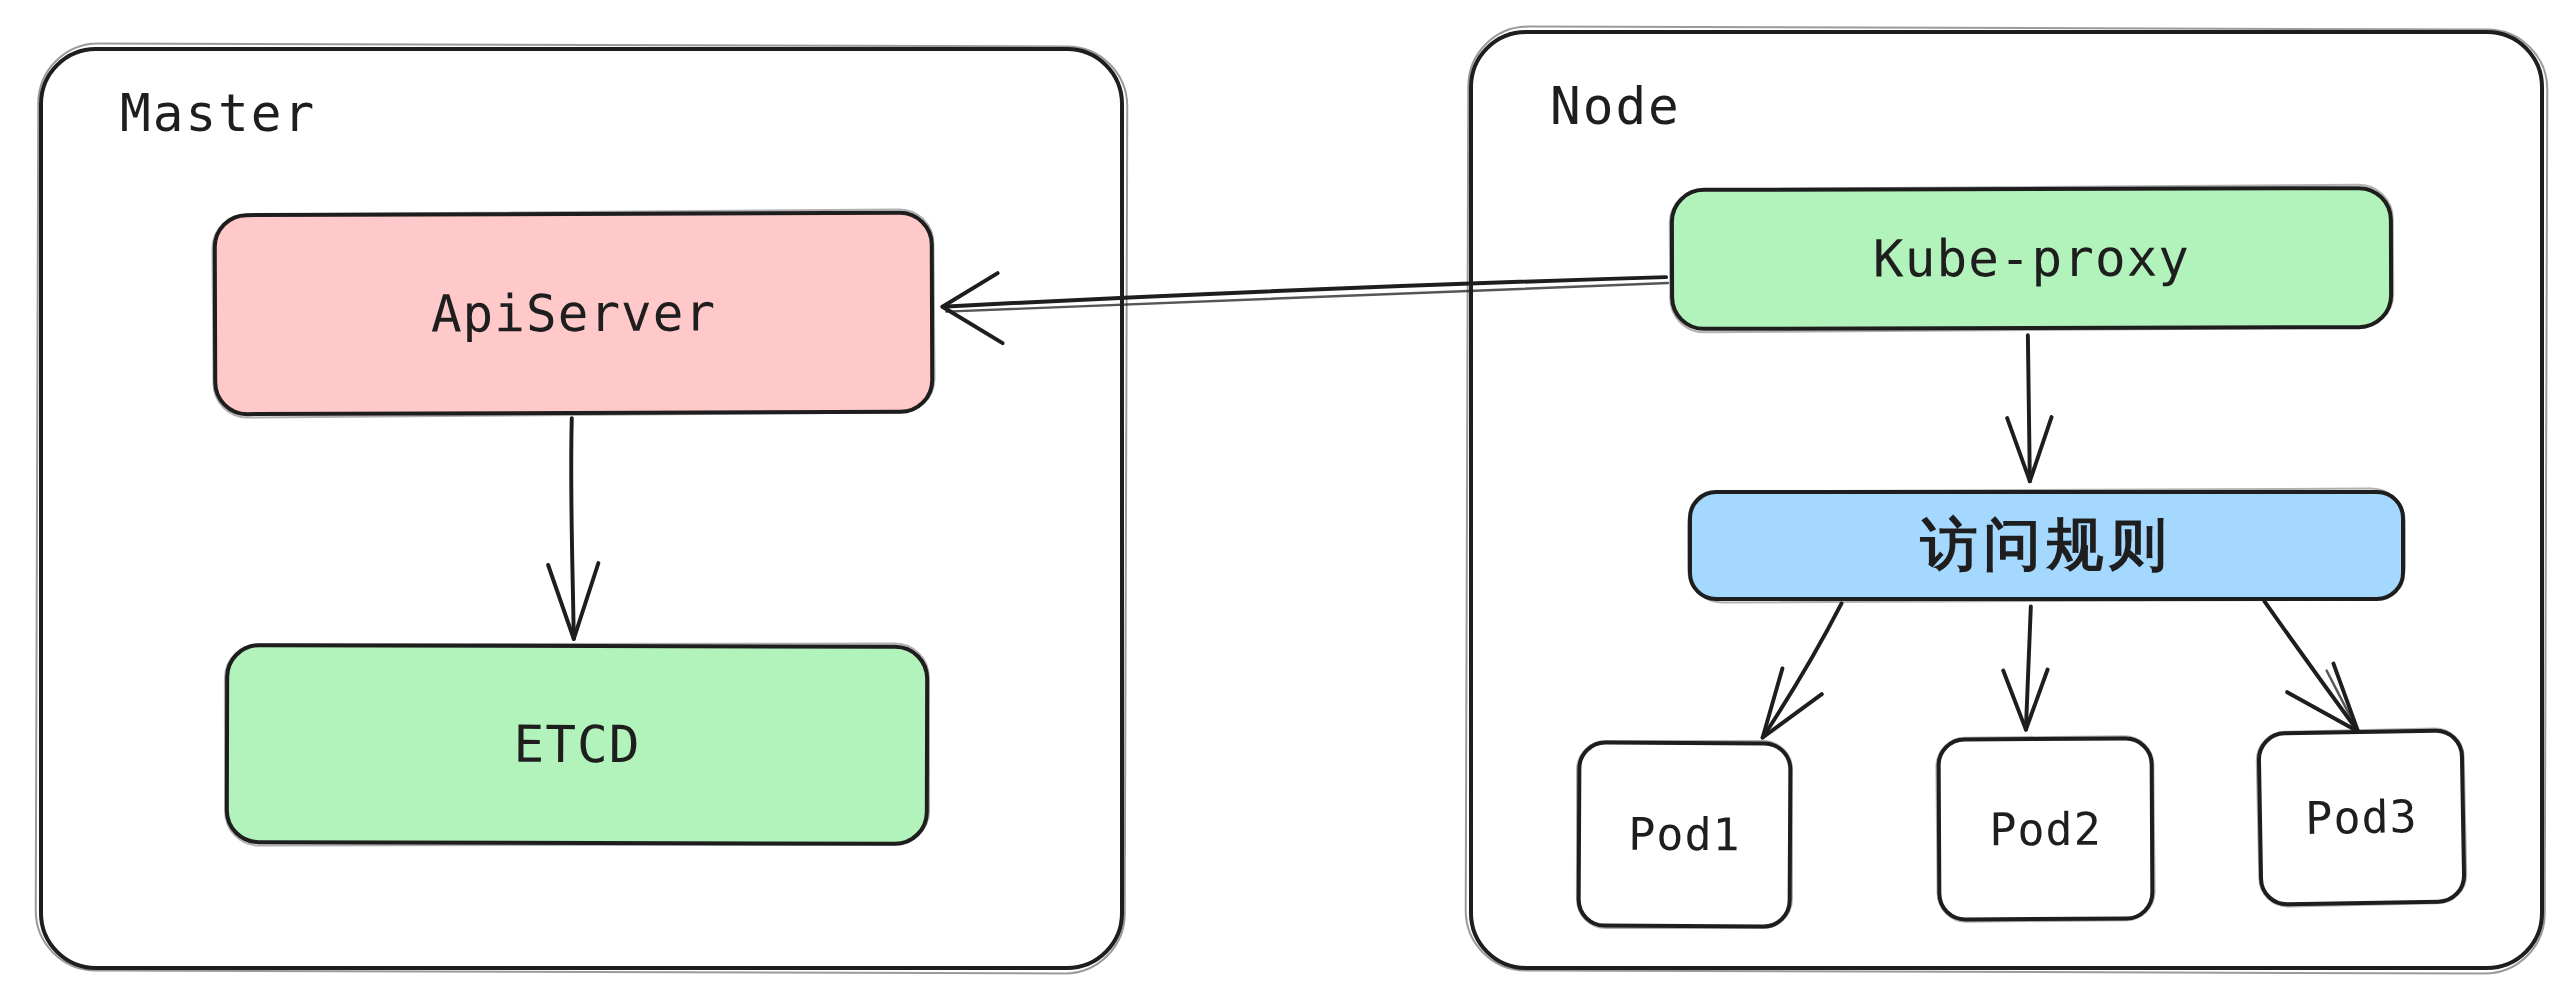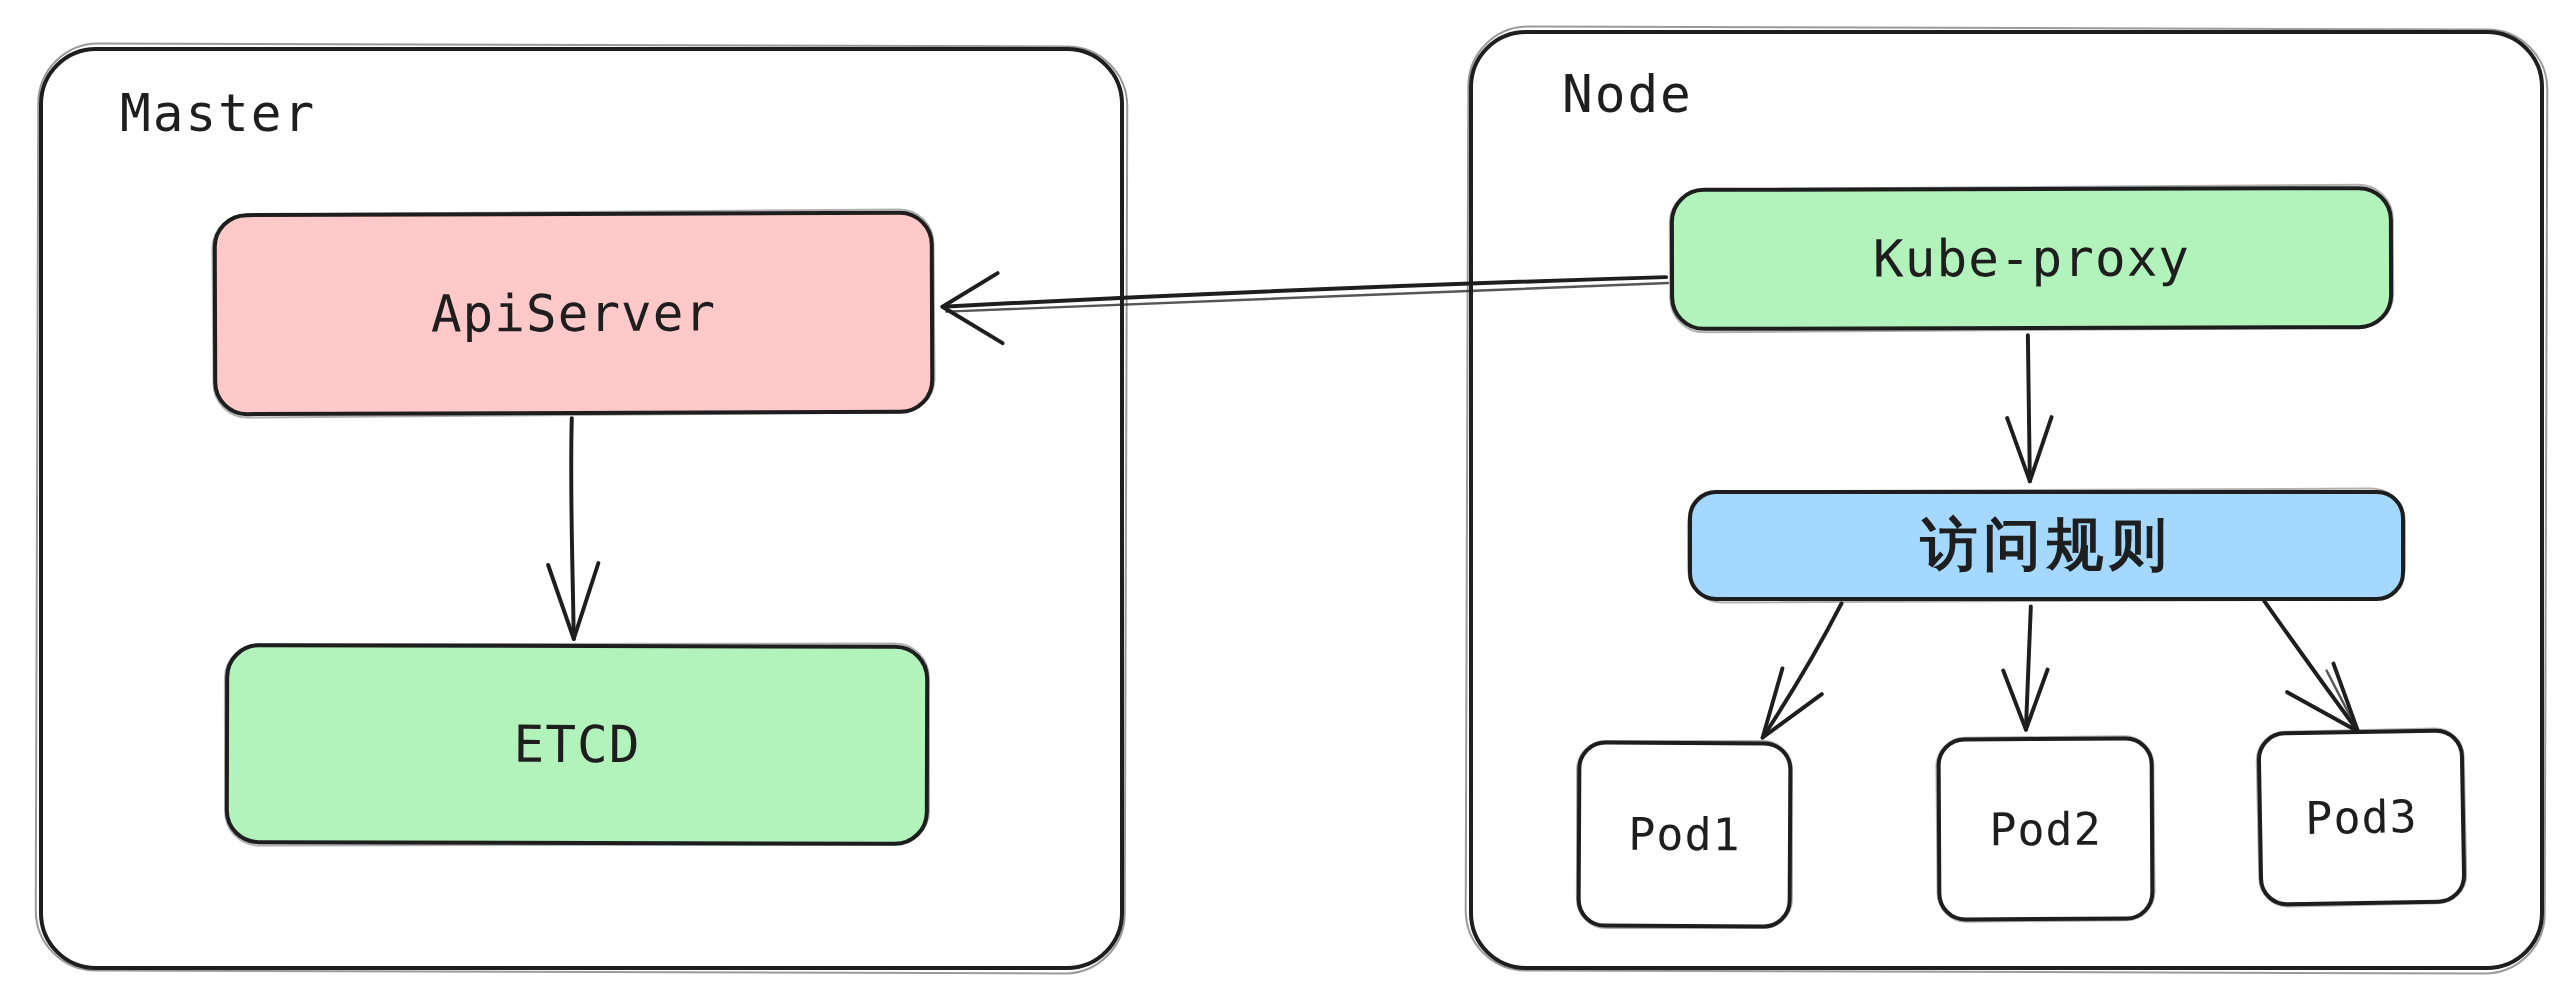--- a/index.html
+++ b/index.html
@@ -72,21 +72,21 @@
   .pod-box{border-radius:28px;}
   .pod-box::after{border-radius:30px;}
   .pod-box .box-label{font-size:45px;}
   #box-pod1{left:1577px;top:741px;width:215px;height:187px;transform:rotate(.3deg);}
   #box-pod2{left:1937px;top:737px;width:217px;height:184px;transform:rotate(-.3deg);}
   #box-pod3{left:2258px;top:730px;width:207px;height:175px;transform:rotate(-1deg);}
   
   #container-master{left:39px;top:47px;width:1077px;height:915px;}
   #container-node{left:1469px;top:30px;width:1067px;height:932px;}
   #label-master{left:120px;top:84px;}
-  #label-node{left:1550px;top:65px;margin-left:12px;}
+  #label-node{left:1550px;top:77px;}
   
   #edges{
     position:absolute;left:0;top:0;width:2576px;height:989px;
     pointer-events:none;
   }
   #edges path{
     stroke:var(--ink);
     stroke-width:4;
     fill:none;
     stroke-linecap:round;

